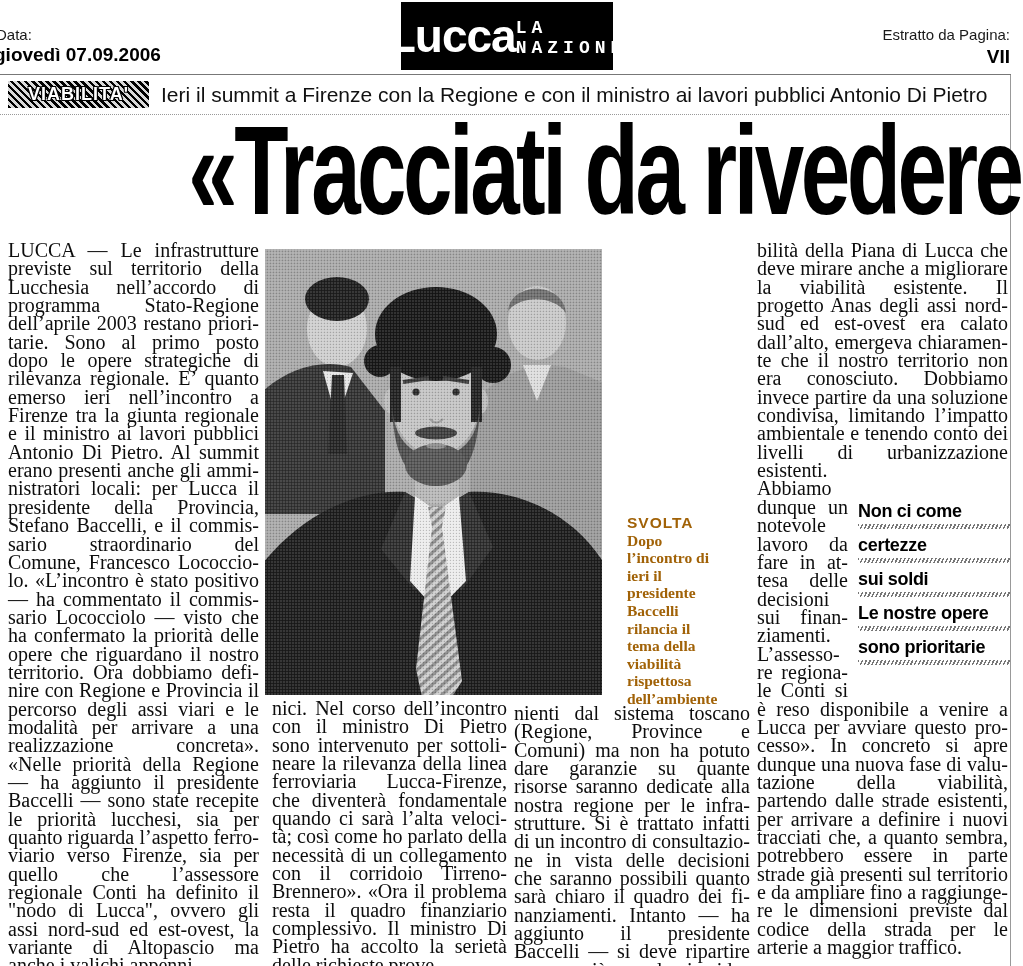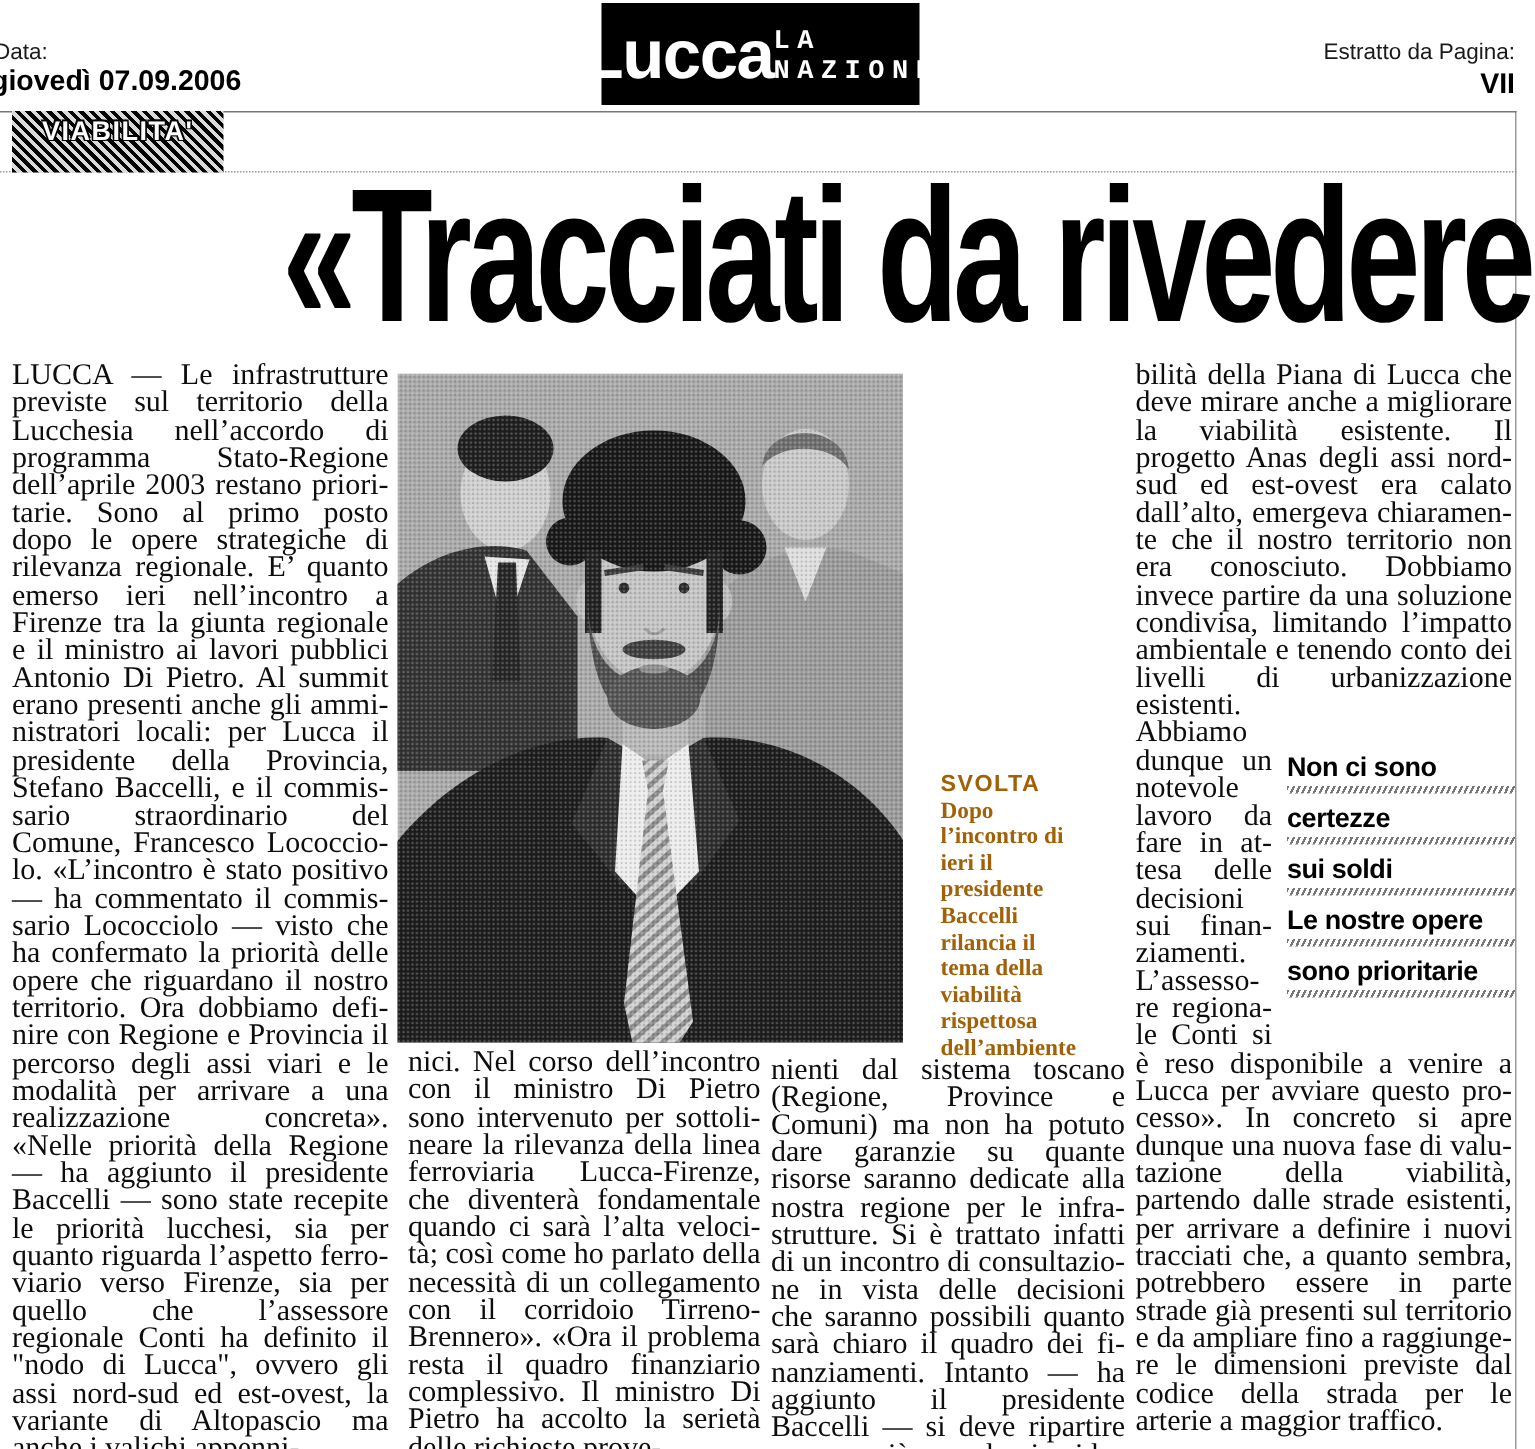--- a/index.html
+++ b/index.html
@@ -16,21 +16,21 @@
 
   #logo{position:absolute;left:401px;top:2px;width:212px;height:68px;background:#000;color:#fff;
         display:flex;flex-direction:row;align-items:center;justify-content:center;}
   #logo .t{font-family:"Liberation Sans",sans-serif;font-weight:bold;font-size:46px;line-height:40px;letter-spacing:-1px;}
   #logo .s{font-family:Liberation Mono, monospace;font-weight:bold;font-size:18px;letter-spacing:5px;margin-top:3px;}
 
   
   #kicker{position:absolute;left:0;top:74px;width:1011px;height:39px;
           border-top:1px solid #777;border-bottom:1px dotted #999;
           display:flex;align-items:center;}
-  #badge{display:inline-block;margin-left:8px;width:141px;height:41px;line-height:27px;text-align:center;
+  #badge{display:inline-block;margin-left:8px;width:141px;height:27px;line-height:27px;text-align:center;
          background:repeating-linear-gradient(45deg,#000 0 2.5px,#d9d9d9 2.5px 5px);
          color:#fff;font-family:"Liberation Sans",sans-serif;font-weight:bold;font-size:18px;letter-spacing:1px;
          text-shadow:1px 1px 0 #000,-1px -1px 0 #000,1px -1px 0 #000,-1px 1px 0 #000;}
   #kicker-text{margin-left:12px;font-family:"Liberation Sans",sans-serif;font-size:21px;color:#111;white-space:nowrap;}
 
   
   #headline{position:absolute;left:0;top:108px;width:1023px;margin:0;text-align:center;
             font-family:"Liberation Sans",sans-serif;font-weight:bold;font-size:127px;line-height:125px;
             white-space:nowrap;color:#000;}
   #headline span{display:inline-block;transform:scaleX(0.70);transform-origin:center;letter-spacing:-5px;}
@@ -75,20 +75,21 @@
 
   <div id="logo">
     <div class="t">Lucca</div>
     <div class="s">LA NAZIONE</div>
   </div>
 
   <div id="right-border"></div>
 
   <div id="kicker">
     <span id="badge">VIABILITA'</span>
+    <span id="kicker-text">Ieri il summit a Firenze con la Regione e con il ministro ai lavori pubblici Antonio Di Pietro</span>
   </div>
 
   <h1 id="headline"><span>«Tracciati da rivedere»</span></h1>
 
   <div id="col1" class="col">LUCCA — Le infra­strut­tu­re previste sul territorio della Luc­che­sia nell’accordo di programma Stato-Regione dell’aprile 2003 restano prio­ri­ta­rie. Sono al primo posto dopo le opere stra­te­gi­che di rilevanza regionale. E’ quanto emerso ieri nell’incontro a Firenze tra la giunta regionale e il ministro ai lavori pubblici Antonio Di Pietro. Al summit erano presenti anche gli am­mi­ni­stra­to­ri locali: per Lucca il pre­si­den­te della Provincia, Stefano Baccelli, e il com­mis­sa­rio stra­or­di­na­rio del Comune, Francesco Lo­coc­cio­lo. «L’incontro è stato positivo — ha com­men­ta­to il com­mis­sa­rio Lo­coc­cio­lo — visto che ha con­fer­ma­to la priorità delle opere che ri­guar­da­no il nostro territorio. Ora dobbiamo de­fi­ni­re con Regione e Provincia il percorso degli assi viari e le mo­da­li­tà per arrivare a una rea­liz­za­zio­ne concreta». «Nelle priorità della Regione — ha aggiunto il pre­si­den­te Baccelli — sono state re­ce­pi­te le priorità lucchesi, sia per quanto riguarda l’aspetto fer­ro­via­rio verso Firenze, sia per quello che l’as­ses­so­re regionale Conti ha definito il "nodo di Luc­ca", ovvero gli assi nord-sud ed est-ovest, la variante di Al­to­pa­scio ma anche i valichi appenni-</div>
   <div id="col2" class="col">nici. Nel corso dell’incontro con il ministro Di Pietro sono in­ter­ve­nu­to per sot­to­li­ne­a­re la ri­le­van­za della linea fer­ro­via­ria Luc­ca-Fi­ren­ze, che diventerà fon­da­men­ta­le quando ci sarà l’alta ve­lo­ci­tà; così come ho parlato della ne­ces­si­tà di un col­le­ga­men­to con il corridoio Tir­re­no-Bren­ne­ro». «Ora il problema resta il quadro fi­nan­zia­rio com­ples­si­vo. Il ministro Di Pietro ha accolto la serietà delle richieste prove-</div>
   <div id="col3" class="col">nienti dal sistema toscano (Re­gio­ne, Province e Comuni) ma non ha potuto dare garanzie su quante risorse saranno dedicate alla nostra regione per le in­fra­strut­tu­re. Si è trattato infatti di un incontro di con­sul­ta­zio­ne in vista delle decisioni che saranno possibili quanto sarà chiaro il quadro dei fi­nan­zia­men­ti. Intanto — ha aggiunto il pre­si­den­te Baccelli — si deve ri­par­ti­re con una più com­ples­si­va idea di mo-</div>
   <div id="col4" class="col">
     <div id="pq-spacer"></div>
     <span>bilità della Piana di Lucca che deve mirare anche a mi­glio­ra­re la viabilità esistente. Il progetto Anas degli assi nord-sud ed est-ovest era calato dall’alto, emer­ge­va chia­ra­men­te che il nostro territorio non era co­no­sciu­to. Dobbiamo invece partire da una soluzione condivisa, limitando l’impatto am­bien­ta­le e tenendo conto dei livelli di ur­ba­niz­za­zio­ne esistenti. Abbiamo dunque un notevole lavoro da fare in at­te­sa delle de­ci­sio­ni sui fi­nan­zia­men­ti. L’as­ses­so­re re­gio­na­le Conti si è reso di­spo­ni­bi­le a ve­ni­re a Luc­ca per av­via­re que­sto pro­ces­so». In concreto si apre dunque una nuova fase di va­lu­ta­zio­ne della viabilità, partendo dalle strade esistenti, per arrivare a definire i nuovi tracciati che, a quanto sembra, po­treb­be­ro essere in parte strade già presenti sul territorio e da ampliare fino a rag­giun­ge­re le di­men­sio­ni previste dal codice della strada per le arterie a maggior traffico.</span>
@@ -160,21 +161,21 @@
 Baccelli
 rilancia il
 tema della
 viabilità
 rispettosa
 dell’ambiente</div>
   </div>
 
   <div id="pullquotes">
     <div class="pq">
-      <div class="pq-text">Non ci sono</div>
+      <div class="pq-text">Non ci come</div>
       <div class="pq-rule"></div>
     </div>
     <div class="pq">
       <div class="pq-text">certezze</div>
       <div class="pq-rule"></div>
     </div>
     <div class="pq">
       <div class="pq-text">sui soldi</div>
       <div class="pq-rule"></div>
     </div>

